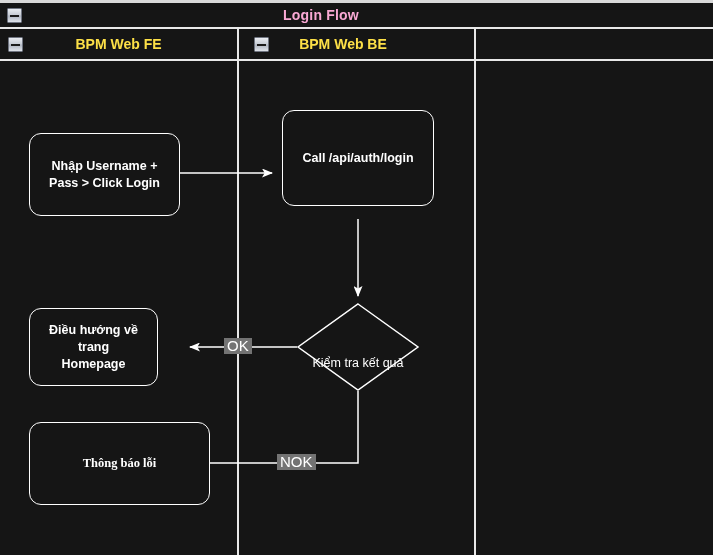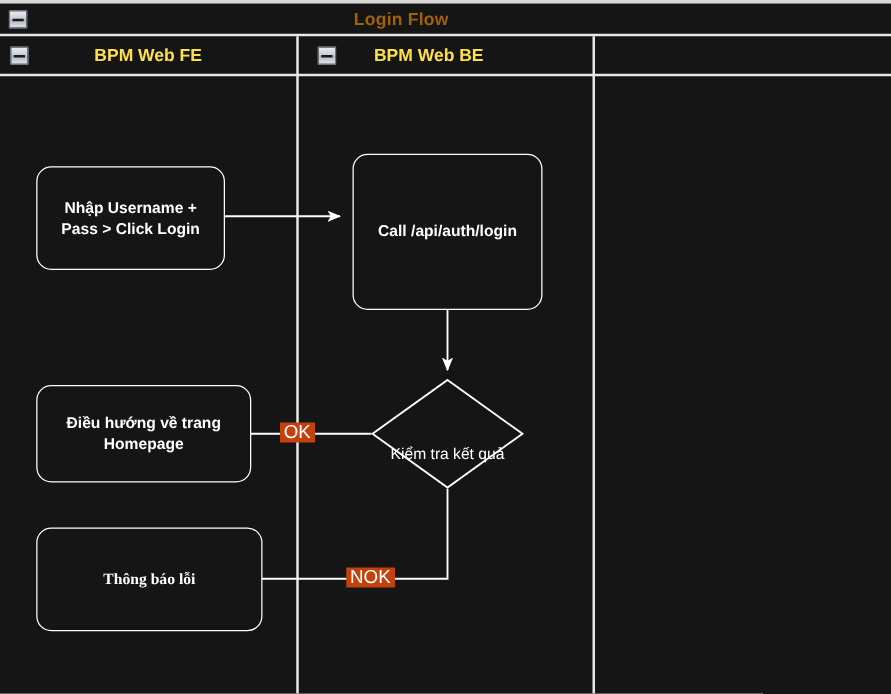--- a/index.html
+++ b/index.html
@@ -33,21 +33,21 @@
     background: #151515;
     border-bottom: 2px solid #e8e8e8;
     box-sizing: border-box;
   }
   .pool-title-label {
     position: absolute;
     left: 0; top: 0;
     width: 642px; height: 24px;
     line-height: 24px;
     text-align: center;
-    color: #a16207;
+    color: #f9a8d4;
     font-size: 14px;
     font-weight: bold;
     letter-spacing: 0.2px;
   }
   
   .collapse-icon {
     position: absolute;
     width: 15px;
     height: 15px;
     box-sizing: border-box;
@@ -139,21 +139,21 @@
     left: 0; top: 0;
     width: 713px;
     height: 555px;
     pointer-events: none;
   }
   .edge-label {
     position: absolute;
     color: #ffffff;
     font-size: 15px;
     font-weight: normal;
-    background: #c2410c;
+    background: #737373;
     padding: 0 3px;
     line-height: 16px;
   }
 </style>
 </head>
 <body>
 
 <div id="canvas">
 
   <div class="top-strip"></div>
@@ -207,32 +207,32 @@
 
   <div class="edge-label" style="left:224px; top:338px;">OK</div>
 
   <div class="edge-label" style="left:277px; top:454px;">NOK</div>
 
   <div class="node" style="left:29px; top:133px; width:151px; height:83px;">
     <span class="node-text">Nhập Username +
 Pass &gt; Click Login</span>
   </div>
 
-  <div class="node" style="left:282px; top:123px; width:152px; height:125px;">
+  <div class="node" style="left:282px; top:110px; width:152px; height:96px;">
     <span class="node-text">Call /api/auth/login</span>
   </div>
 
   <div class="diamond" style="left:296px; top:302px; width:124px; height:90px;">
     <svg width="124" height="90" viewBox="0 0 124 90">
       <polygon points="62,2 122,45 62,88 2,45" fill="#151515" stroke="#ffffff" stroke-width="1.5"></polygon>
     </svg>
     <div class="diamond-label">Kiểm tra kết quả</div>
   </div>
 
-  <div class="node" style="left:29px; top:308px; width:172px; height:78px;">
+  <div class="node" style="left:29px; top:308px; width:129px; height:78px;">
     <span class="node-text">Điều hướng về trang
 Homepage</span>
   </div>
 
   <div class="node" style="left:29px; top:422px; width:181px; height:83px;font-family:Liberation Serif, serif;">
     <span class="node-text">Thông báo lỗi</span>
   </div>
 
 </div>
 

